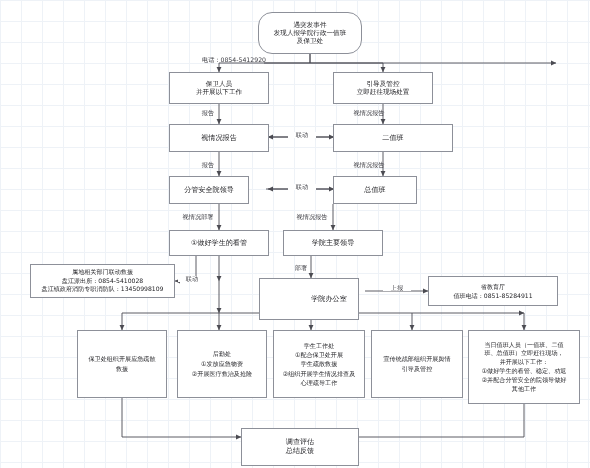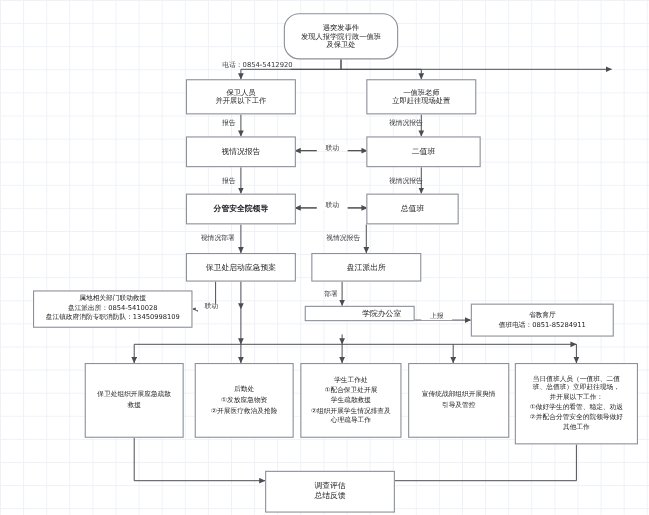--- a/index.html
+++ b/index.html
@@ -115,57 +115,57 @@
 
 <div class="node rounded f65" style="left:258px;top:12px;width:104px;height:42px;">遇突发事件
 发现人报学院行政一值班
 及保卫处</div>
 
 <div class="edge-label" style="left:198px;top:57px;width:72px;">电话：0854-5412920</div>
 
 <div class="node f65" style="left:169px;top:72px;width:100px;height:32px;">保卫人员
 并开展以下工作</div>
 
-<div class="node f65" style="left:333px;top:72px;width:100px;height:32px;">一值班老师
+<div class="node f65" style="left:333px;top:72px;width:100px;height:32px;">引导及管控
 立即赶往现场处置</div>
 
 <div class="edge-label" style="left:196px;top:110px;width:24px;">报告</div>
 <div class="edge-label" style="left:348px;top:110px;width:42px;">视情况报告</div>
 
 <div class="node f7" style="left:169px;top:124px;width:100px;height:28px;">视情况报告</div>
 
-<div class="node f7" style="left:333px;top:124px;width:104px;height:28px;">二值班</div>
+<div class="node f7" style="left:333px;top:124px;width:120px;height:28px;">二值班</div>
 
 <div class="edge-label boxed" style="left:288px;top:132px;width:26px;">联动</div>
 
 <div class="edge-label" style="left:196px;top:162px;width:24px;">报告</div>
 <div class="edge-label" style="left:348px;top:162px;width:42px;">视情况报告</div>
 
-<div class="node f7" style="left:169px;top:176px;width:100px;height:28px;font-weight:bold;">分管安全院领导</div>
+<div class="node f7" style="left:169px;top:176px;width:80px;height:28px;">分管安全院领导</div>
 
 <div class="node f7" style="left:333px;top:176px;width:84px;height:28px;">总值班</div>
 
 <div class="edge-label boxed" style="left:288px;top:184px;width:26px;">联动</div>
 
 <div class="edge-label" style="left:176px;top:214px;width:44px;">视情况部署</div>
 <div class="edge-label" style="left:290px;top:214px;width:44px;">视情况报告</div>
 
-<div class="node f7" style="left:169px;top:230px;width:100px;height:26px;">保卫处启动应急预案</div>
+<div class="node f7" style="left:169px;top:230px;width:100px;height:26px;">①做好学生的看管</div>
 
-<div class="node f7" style="left:283px;top:230px;width:100px;height:26px;">盘江派出所</div>
+<div class="node f7" style="left:283px;top:230px;width:100px;height:26px;">学院主要领导</div>
 
 <div class="node f6" style="left:30px;top:264px;width:145px;height:34px;line-height:1.45;">属地相关部门联动救援
 盘江派出所：0854-5410028
 盘江镇政府消防专职消防队：13450998109</div>
 
 <div class="edge-label boxed" style="left:178px;top:276px;width:26px;">联动</div>
 
 <div class="edge-label" style="left:288px;top:265px;width:26px;">部署</div>
 
-<div class="node f7" style="left:277px;top:278px;width:100px;height:14px;padding-left:42px;">学院办公室</div>
+<div class="node f7" style="left:259px;top:278px;width:100px;height:42px;padding-left:42px;">学院办公室</div>
 
 <div class="edge-label boxed" style="left:383px;top:285px;width:26px;">上报</div>
 
 <div class="node f6" style="left:428px;top:276px;width:130px;height:30px;line-height:1.5;">省教育厅
 值班电话：0851-85284911</div>
 
 <div class="node f6" style="left:77px;top:330px;width:90px;height:68px;line-height:1.6;">保卫处组织开展应急疏散
 救援</div>
 
 <div class="node f6" style="left:177px;top:330px;width:90px;height:68px;line-height:1.6;">后勤处

